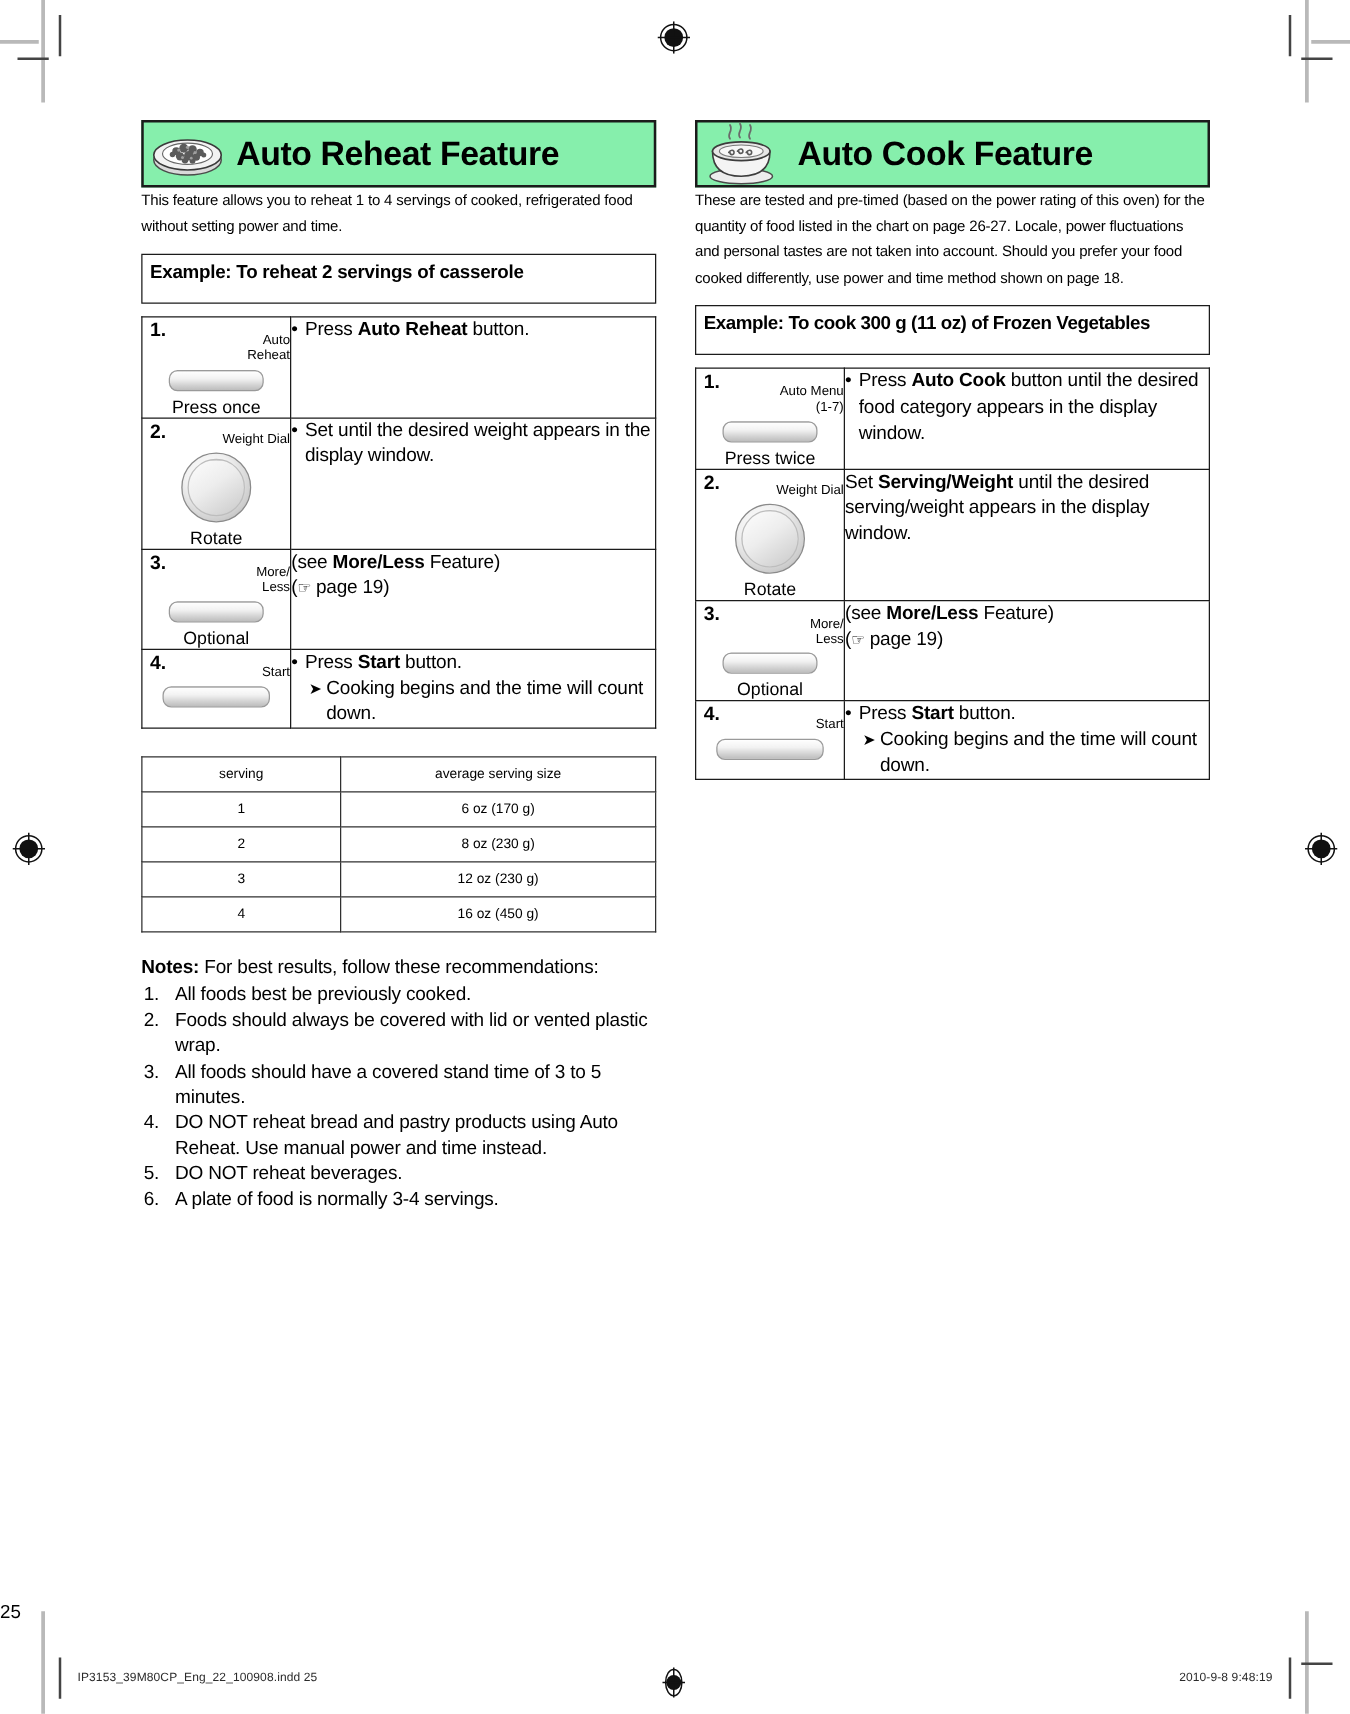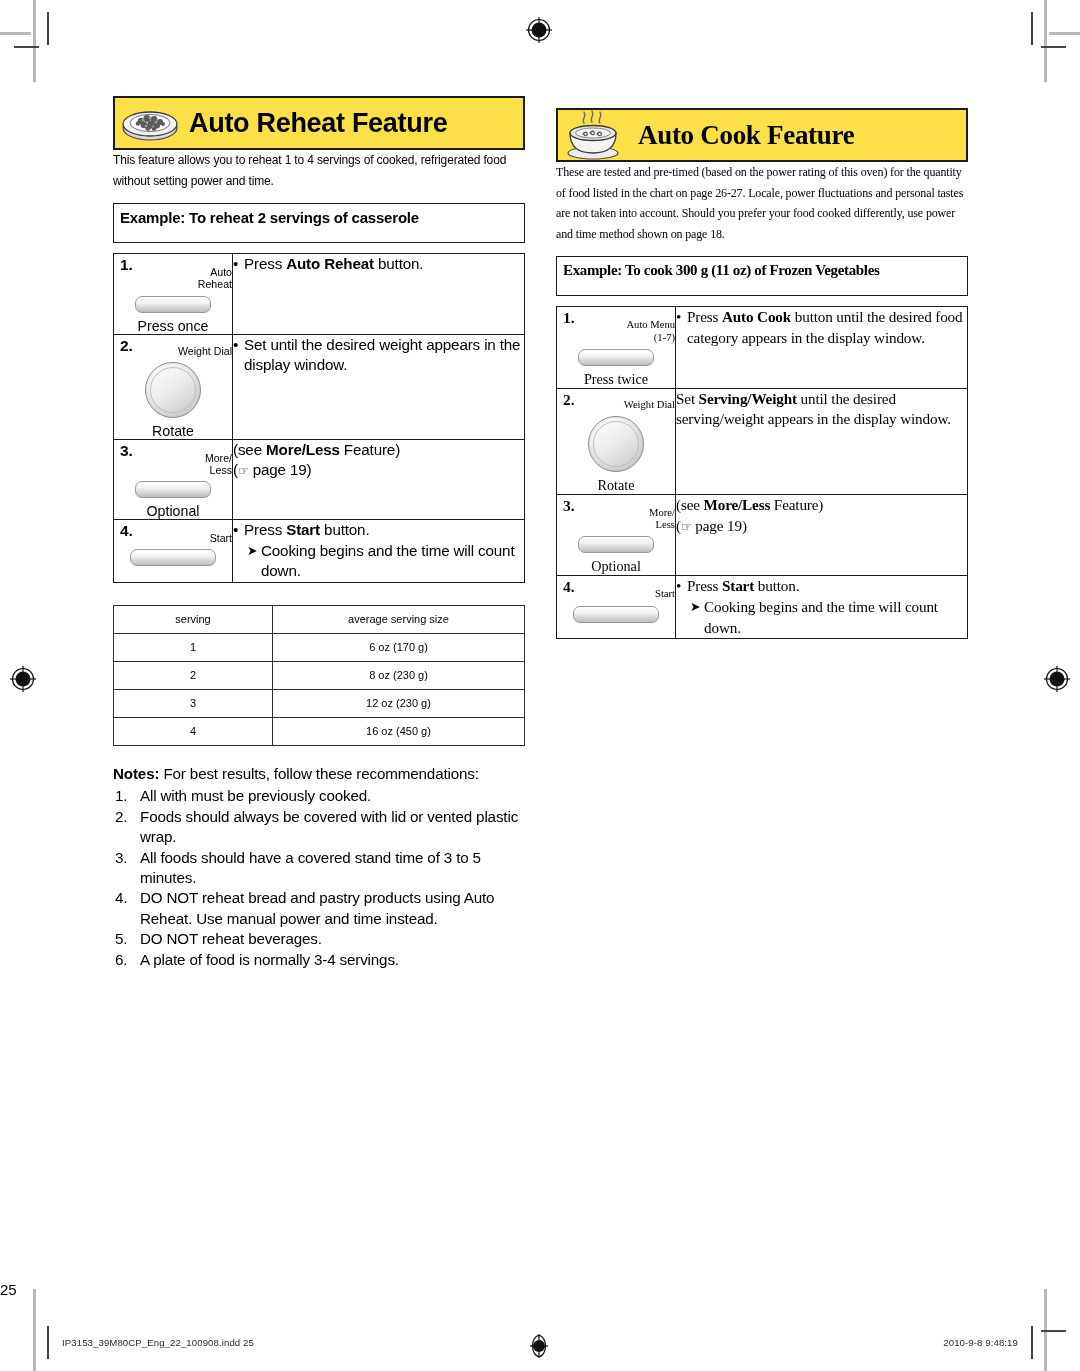--- a/index.html
+++ b/index.html
@@ -34,34 +34,33 @@
     left: 0; top: 0;
     width: 1080px; height: 1371px;
   }
   .col-left {
     position: absolute;
     left: 113px; top: 96px;
     width: 412px;
   }
   .col-right {
     position: absolute;
-    left: 556px; top: 108px;
+    left: 556px; top: 96px;
     width: 412px;
-    font-family: Liberation Serif, serif;
   }
 
   
   .banner {
     border: 2px solid #1b1b1b;
     height: 54px;
     position: relative;
     display: flex;
     align-items: center;
     box-sizing: border-box;
-    background: #fde047;
+    background: #86efac;
   }
   .banner-title {
     font-size: 27px;
     font-weight: bold;
     letter-spacing: -0.3px;
     margin-left: 4px;
     white-space: nowrap;
   }
   .banner-icon {
     width: 70px;
@@ -419,21 +418,21 @@
           <td>16 oz (450 g)</td>
         </tr>
       </tbody>
     </table>
 
     <div class="notes">
       <div class="notes-head">
         <b>Notes:</b><span> For best results, follow these recommendations:</span>
       </div>
       <ol class="notes-list">
-        <li><span class="n">1.</span><span>All with must be previously cooked.</span></li>
+        <li><span class="n">1.</span><span>All foods best be previously cooked.</span></li>
         <li><span class="n">2.</span><span>Foods should always be covered with lid or vented plastic wrap.</span></li>
         <li><span class="n">3.</span><span>All foods should have a covered stand time of 3 to 5 minutes.</span></li>
         <li><span class="n">4.</span><span>DO NOT reheat bread and pastry products using Auto Reheat. Use manual power and time instead.</span></li>
         <li><span class="n">5.</span><span>DO NOT reheat beverages.</span></li>
         <li><span class="n">6.</span><span>A plate of food is normally 3-4 servings.</span></li>
       </ol>
     </div>
   </div>
 
   <div class="col-right">

